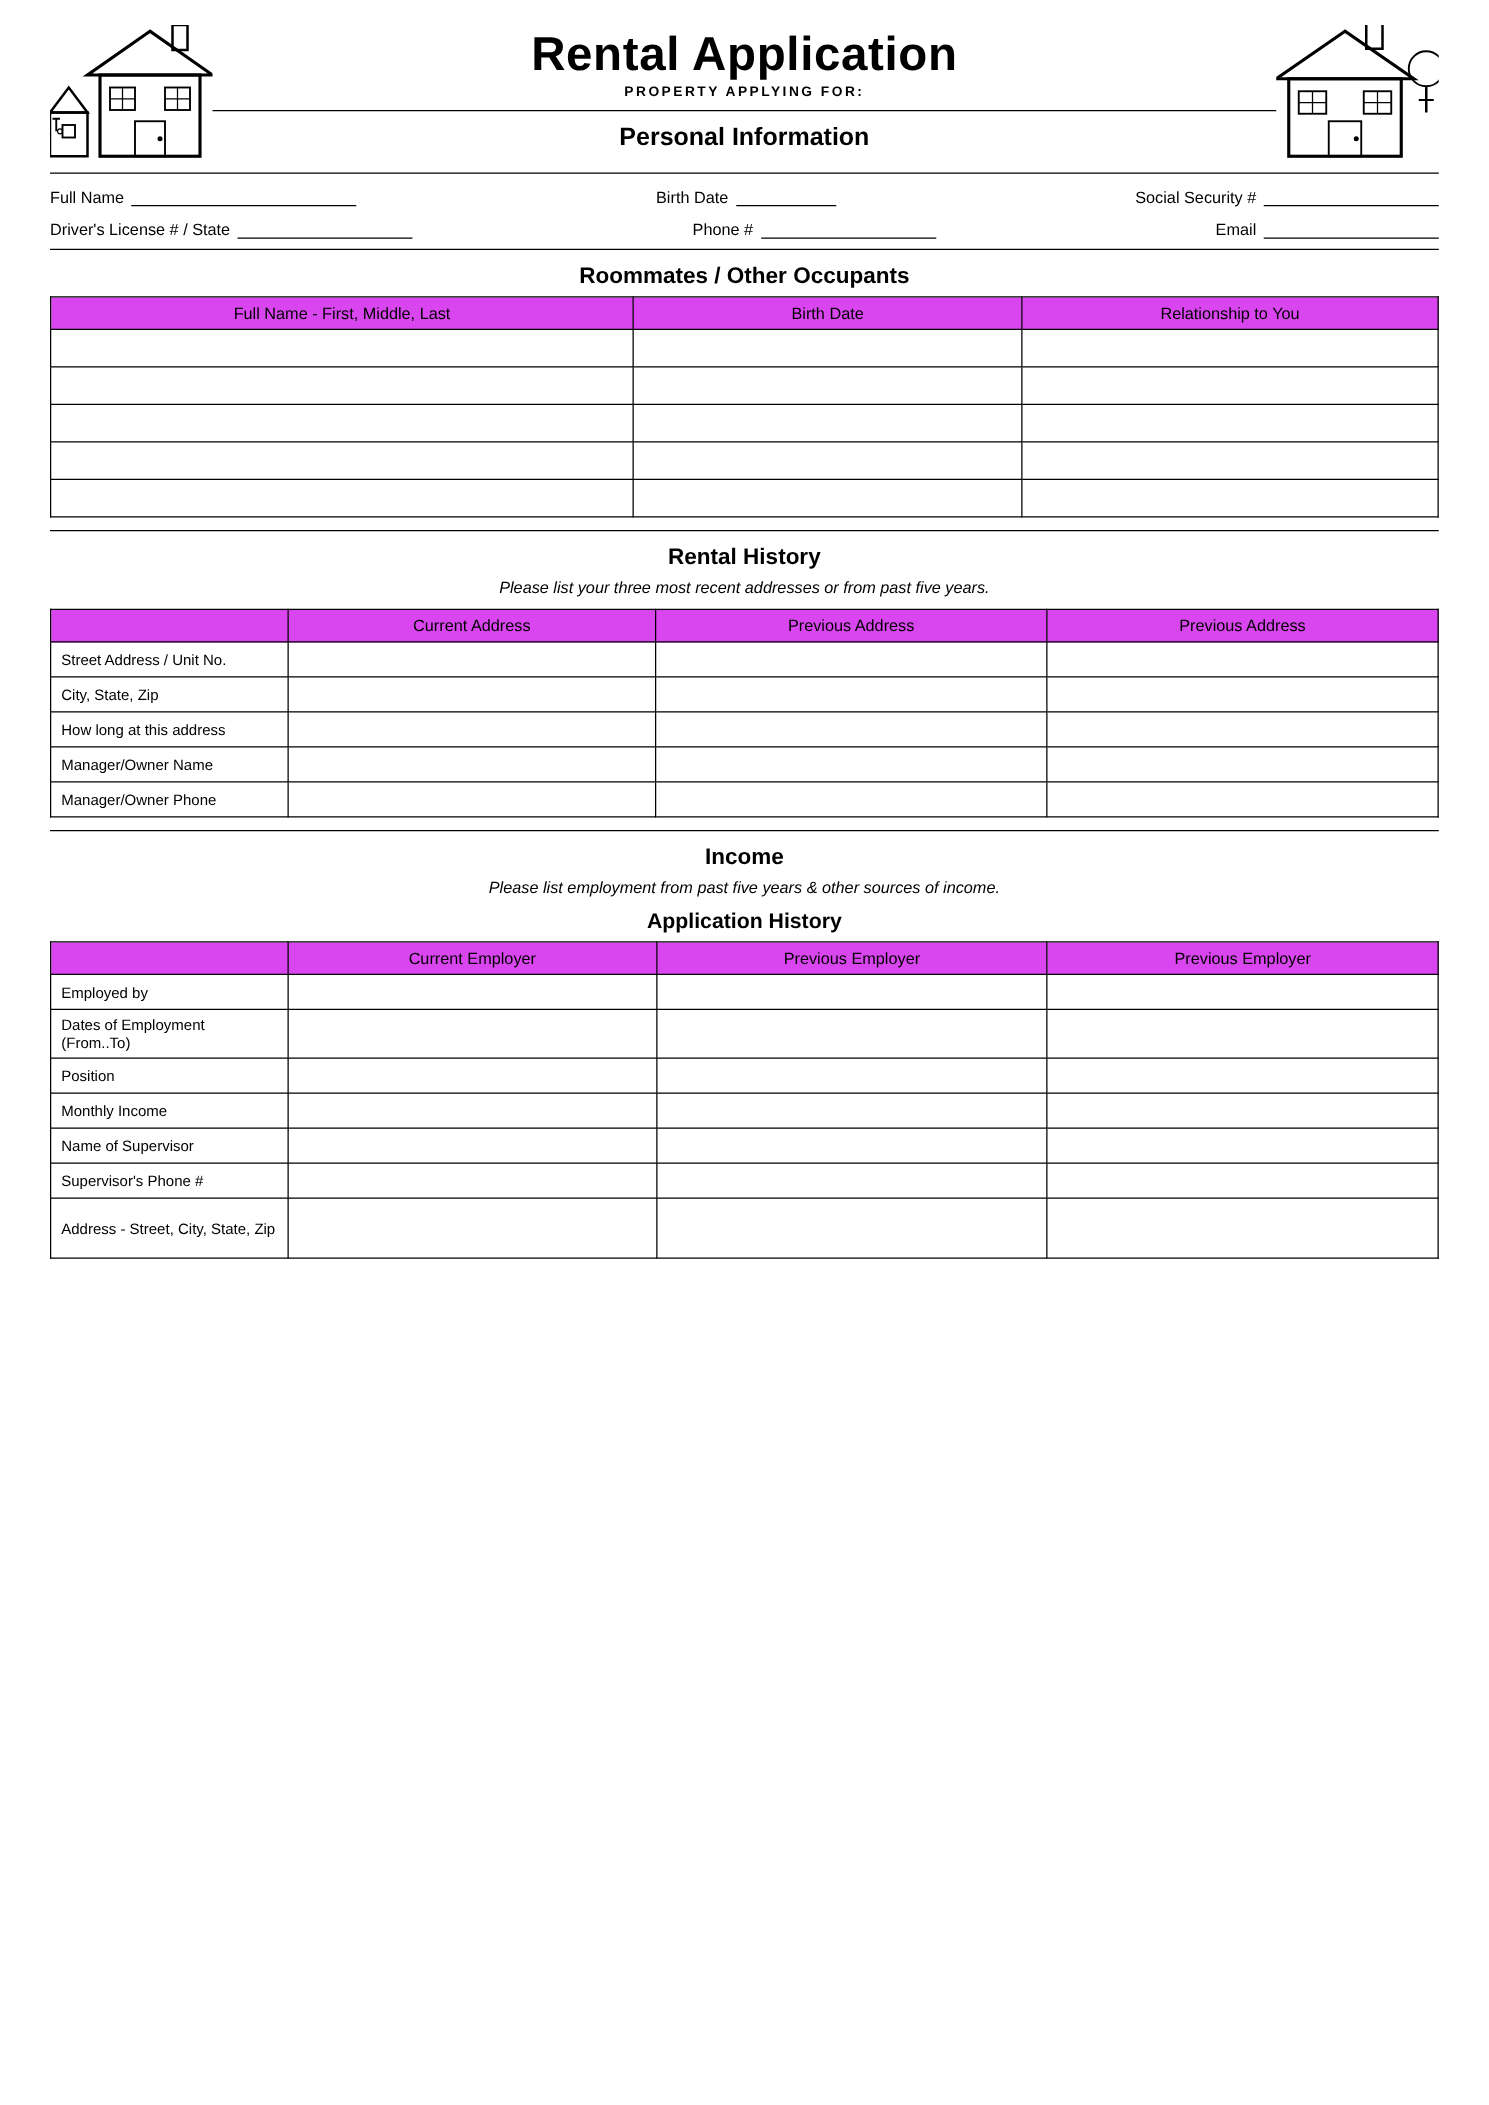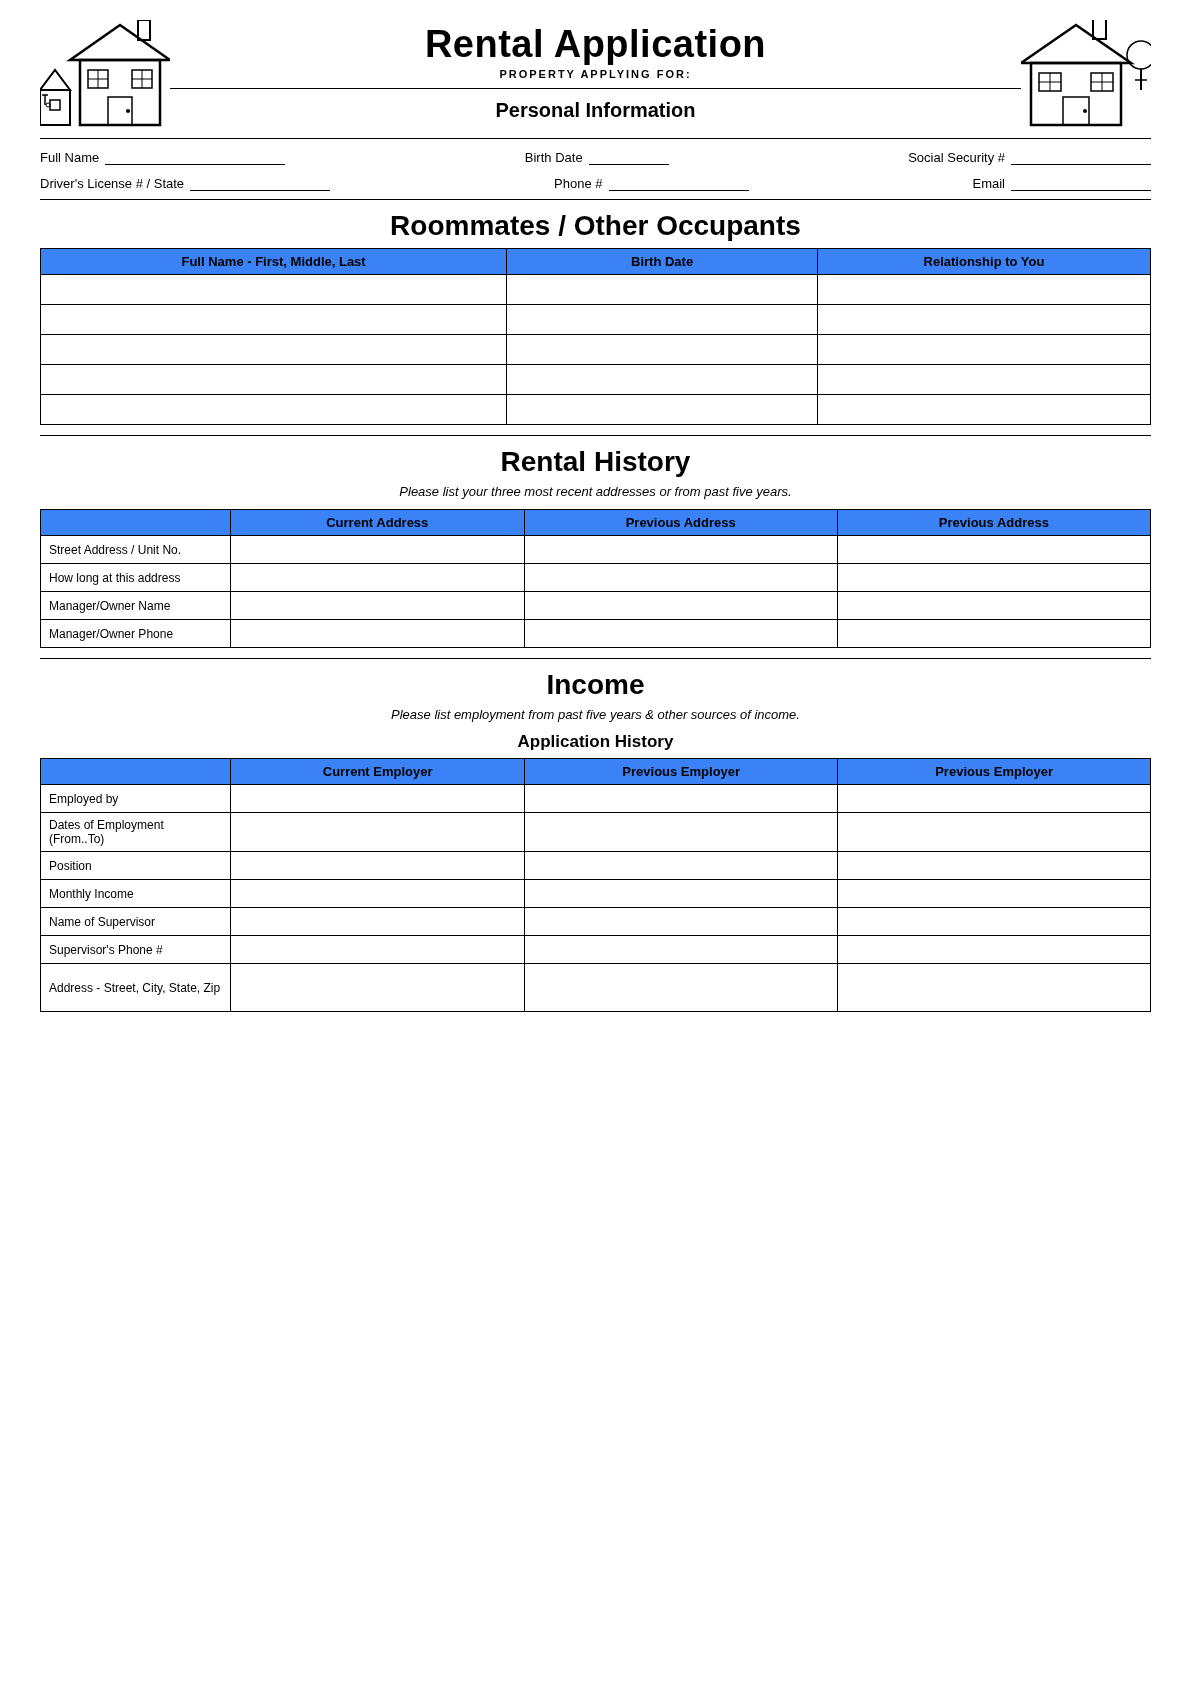--- a/index.html
+++ b/index.html
@@ -30,21 +30,21 @@
       letter-spacing: 0.5px;
     }
     .property-label {
       font-size: 11px;
       letter-spacing: 2px;
       font-weight: bold;
       margin-top: 2px;
       text-transform: uppercase;
     }
     .section-title {
-      font-size: 28px;
+      font-size: 18px;
       font-weight: 900;
       text-align: center;
       margin: 10px 0 6px 0;
     }
     .section-subtitle {
       font-size: 13px;
       font-style: italic;
       text-align: center;
       margin-bottom: 10px;
     }
@@ -85,22 +85,22 @@
       border-collapse: collapse;
       margin-bottom: 10px;
     }
     table th, table td {
       border: 1.5px solid #000;
       padding: 5px 8px;
       font-size: 13px;
     }
     table th {
       text-align: center;
-      font-weight: bold;
-      background: #3b82f6;
+      font-weight: normal;
+      background: #d946ef;
     }
     table td {
       height: 28px;
     }
     .row-label {
       font-size: 12px;
       width: 190px;
       min-width: 150px;
     }
   </style>
@@ -262,20 +262,26 @@
       </tr>
   </thead>
   <tbody id="rental-body">
   <tr>
         <td class="row-label">Street Address / Unit No.</td>
         <td></td>
         <td></td>
         <td></td>
       </tr>
       <tr>
+        <td class="row-label">City, State, Zip</td>
+        <td></td>
+        <td></td>
+        <td></td>
+      </tr>
+      <tr>
         <td class="row-label">How long at this address</td>
         <td></td>
         <td></td>
         <td></td>
       </tr>
       <tr>
         <td class="row-label">Manager/Owner Name</td>
         <td></td>
         <td></td>
         <td></td>

